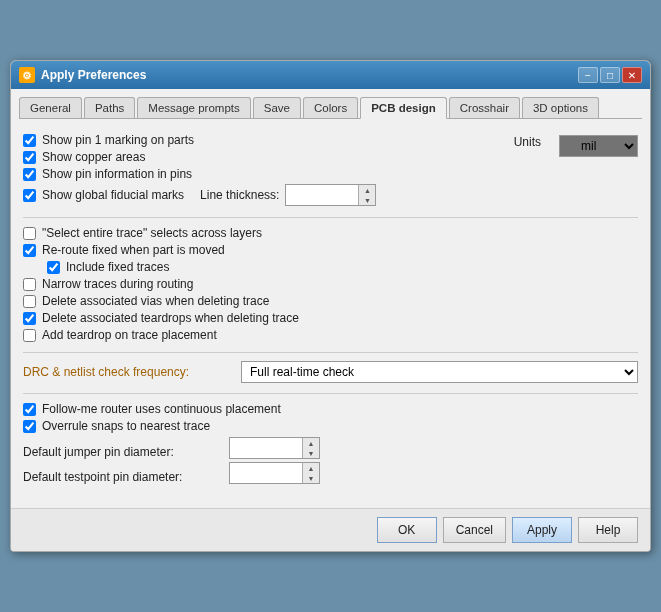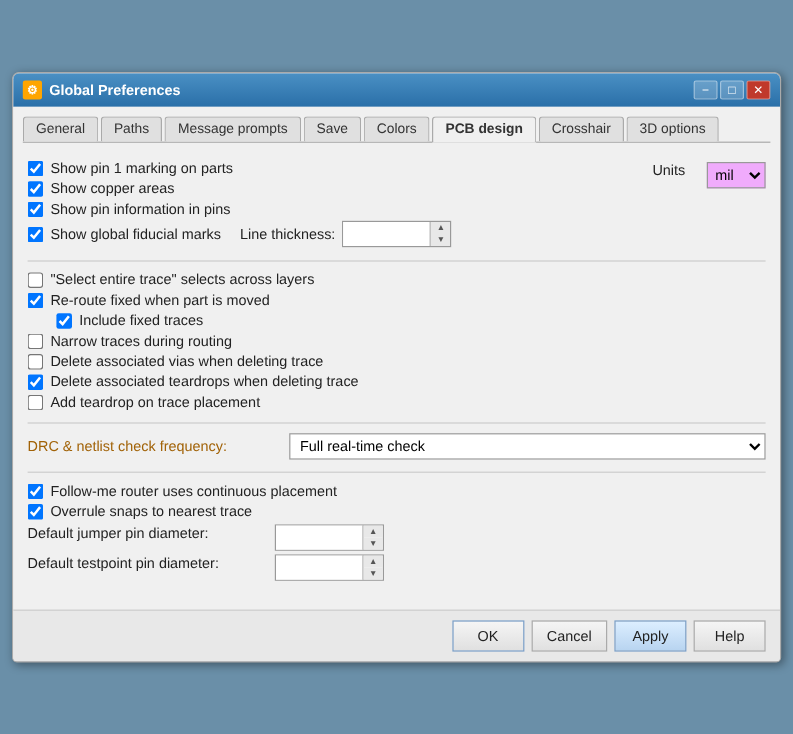--- a/index.html
+++ b/index.html
@@ -121,37 +121,37 @@
       cursor: pointer;
     }
     .units-label {
       font-size: 12px;
       color: #222;
     }
     select.units-select {
       height: 22px;
       font-size: 12px;
       border: 1px solid #999;
-      background: #f0abfc;
-      padding: 0 2px;
+      background: #737373;
+      padding: 0 17px;
     }
     .units-col {
       display: flex;
       align-items: flex-start;
       gap: 18px;
       padding-top: 2px;
     }
     .separator {
       border: none;
       border-top: 1px solid #ccc;
       margin: 8px 0;
     }
     .form-row {
       display: flex;
-      align-items: flex-start;
+      align-items: flex-end;
       margin-bottom: 3px;
       gap: 6px;
     }
     .form-label {
       font-size: 12px;
       color: #222;
     }
     .spinbox {
       display: flex;
       align-items: center;
@@ -235,21 +235,21 @@
 </head>
 <body>
 
 <div class="window">
 
   <div class="title-bar">
     <div class="title-bar-left">
       <div class="title-icon">
         <span>⚙</span>
       </div>
-      <span>Global Preferences</span>
+      <span>Apply Preferences</span>
     </div>
     <div class="title-controls">
       <div class="title-btn">−</div>
       <div class="title-btn">□</div>
       <div class="title-btn close">✕</div>
     </div>
   </div>
 
   <div class="content">
 

